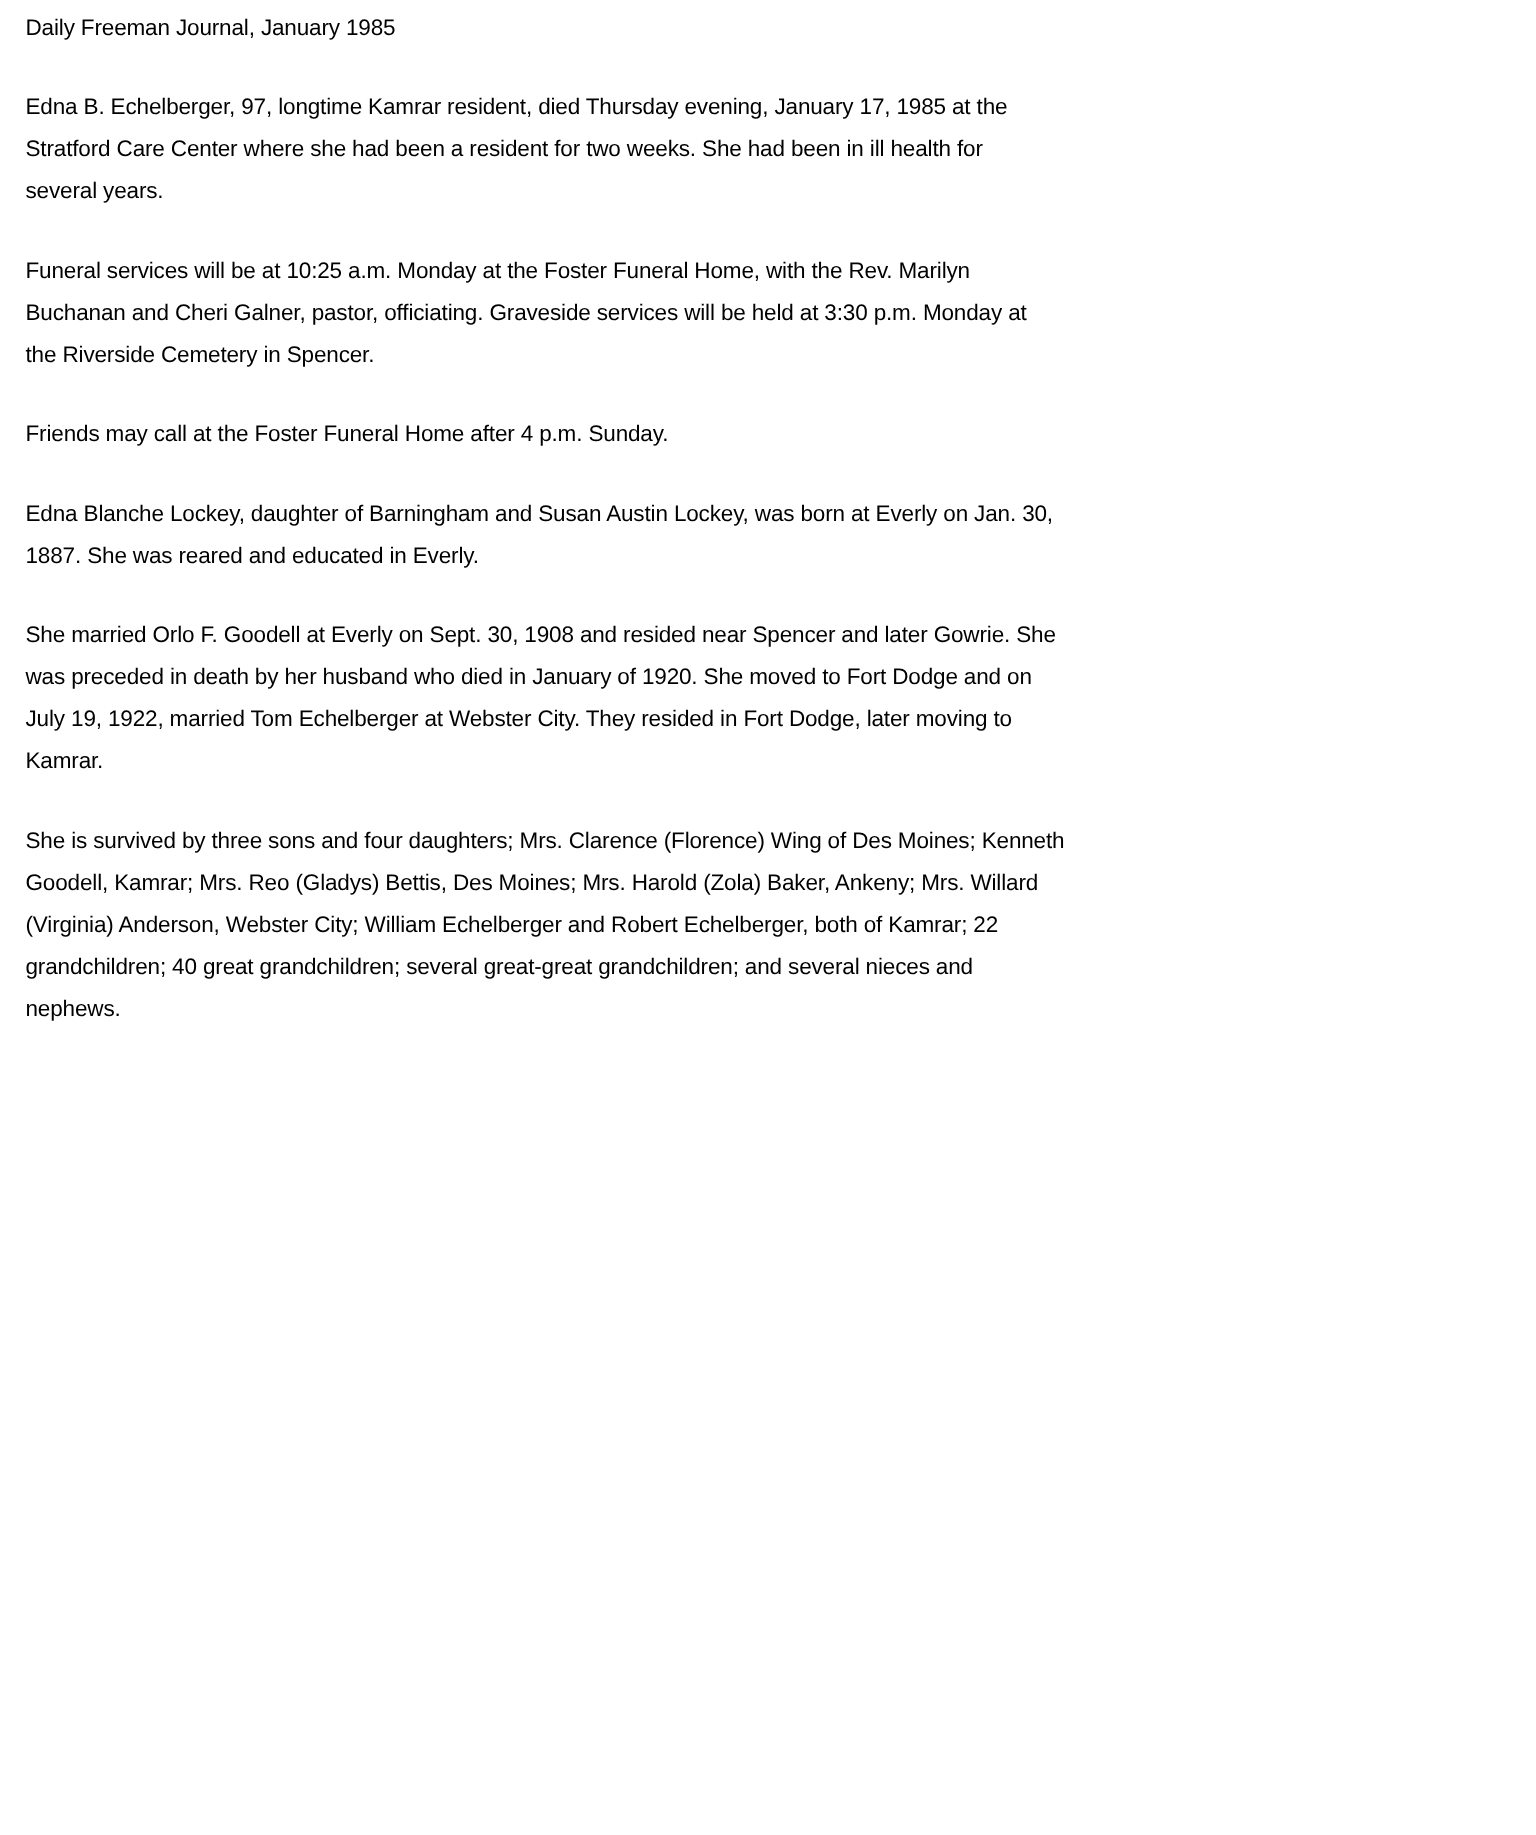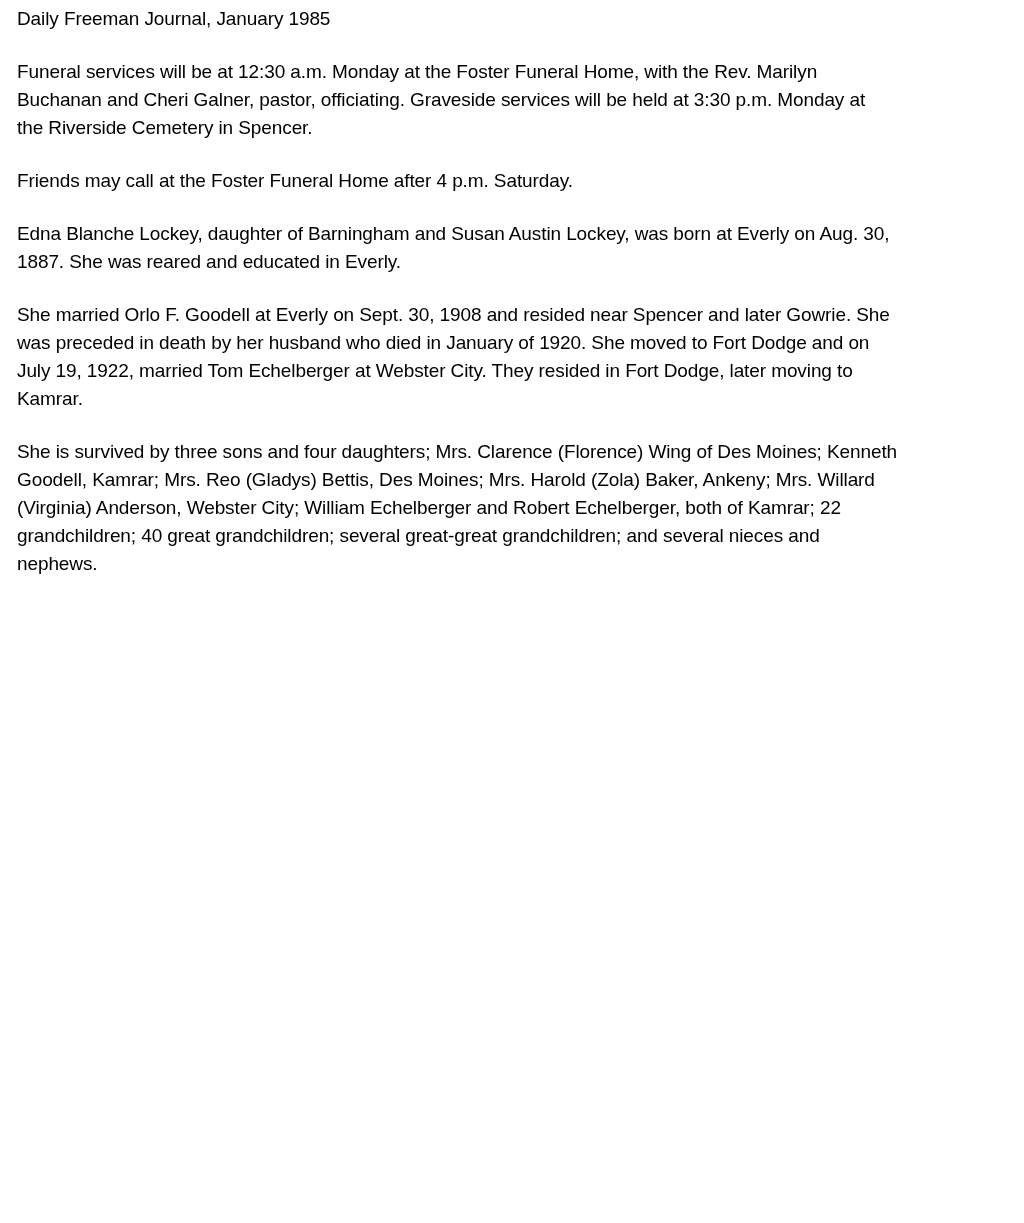--- a/index.html
+++ b/index.html
@@ -16,37 +16,40 @@
   }
   .page {
     box-sizing: border-box;
     width: 1024px;
     min-height: 1223px;
     padding: 5px 10px 0 17px;
     background: #ffffff;
   }
   .para {
     margin: 0 0 25px 0;
-    font-size: 19px;
+    font-size: 15px;
     line-height: 28px;
     letter-spacing: -0.1px;
     white-space: pre;      
     font-weight: 400;
   }
 </style>
 </head>
 <body>
 
 <div class="page">
   <p class="para">Daily Freeman Journal, January 1985</p>
-  <p class="para">Funeral services will be at 12:30 a.m. Monday at the Foster Funeral Home, with the Rev. Marilyn
+  <p class="para">Edna B. Echelberger, 97, longtime Kamrar resident, died Thursday evening, January 17, 1985 at the
+Stratford Care Center where she had been a resident for two weeks. She had been in ill health for
+several years.</p>
+  <p class="para">Funeral services will be at 10:25 a.m. Monday at the Foster Funeral Home, with the Rev. Marilyn
 Buchanan and Cheri Galner, pastor, officiating. Graveside services will be held at 3:30 p.m. Monday at
 the Riverside Cemetery in Spencer.</p>
-  <p class="para">Friends may call at the Foster Funeral Home after 4 p.m. Saturday.</p>
-  <p class="para">Edna Blanche Lockey, daughter of Barningham and Susan Austin Lockey, was born at Everly on Aug. 30,
+  <p class="para">Friends may call at the Foster Funeral Home after 4 p.m. Sunday.</p>
+  <p class="para">Edna Blanche Lockey, daughter of Barningham and Susan Austin Lockey, was born at Everly on Jan. 30,
 1887. She was reared and educated in Everly.</p>
   <p class="para">She married Orlo F. Goodell at Everly on Sept. 30, 1908 and resided near Spencer and later Gowrie. She
 was preceded in death by her husband who died in January of 1920. She moved to Fort Dodge and on
 July 19, 1922, married Tom Echelberger at Webster City. They resided in Fort Dodge, later moving to
 Kamrar.</p>
   <p class="para">She is survived by three sons and four daughters; Mrs. Clarence (Florence) Wing of Des Moines; Kenneth
 Goodell, Kamrar; Mrs. Reo (Gladys) Bettis, Des Moines; Mrs. Harold (Zola) Baker, Ankeny; Mrs. Willard
 (Virginia) Anderson, Webster City; William Echelberger and Robert Echelberger, both of Kamrar; 22
 grandchildren; 40 great grandchildren; several great-great grandchildren; and several nieces and
 nephews.</p>

